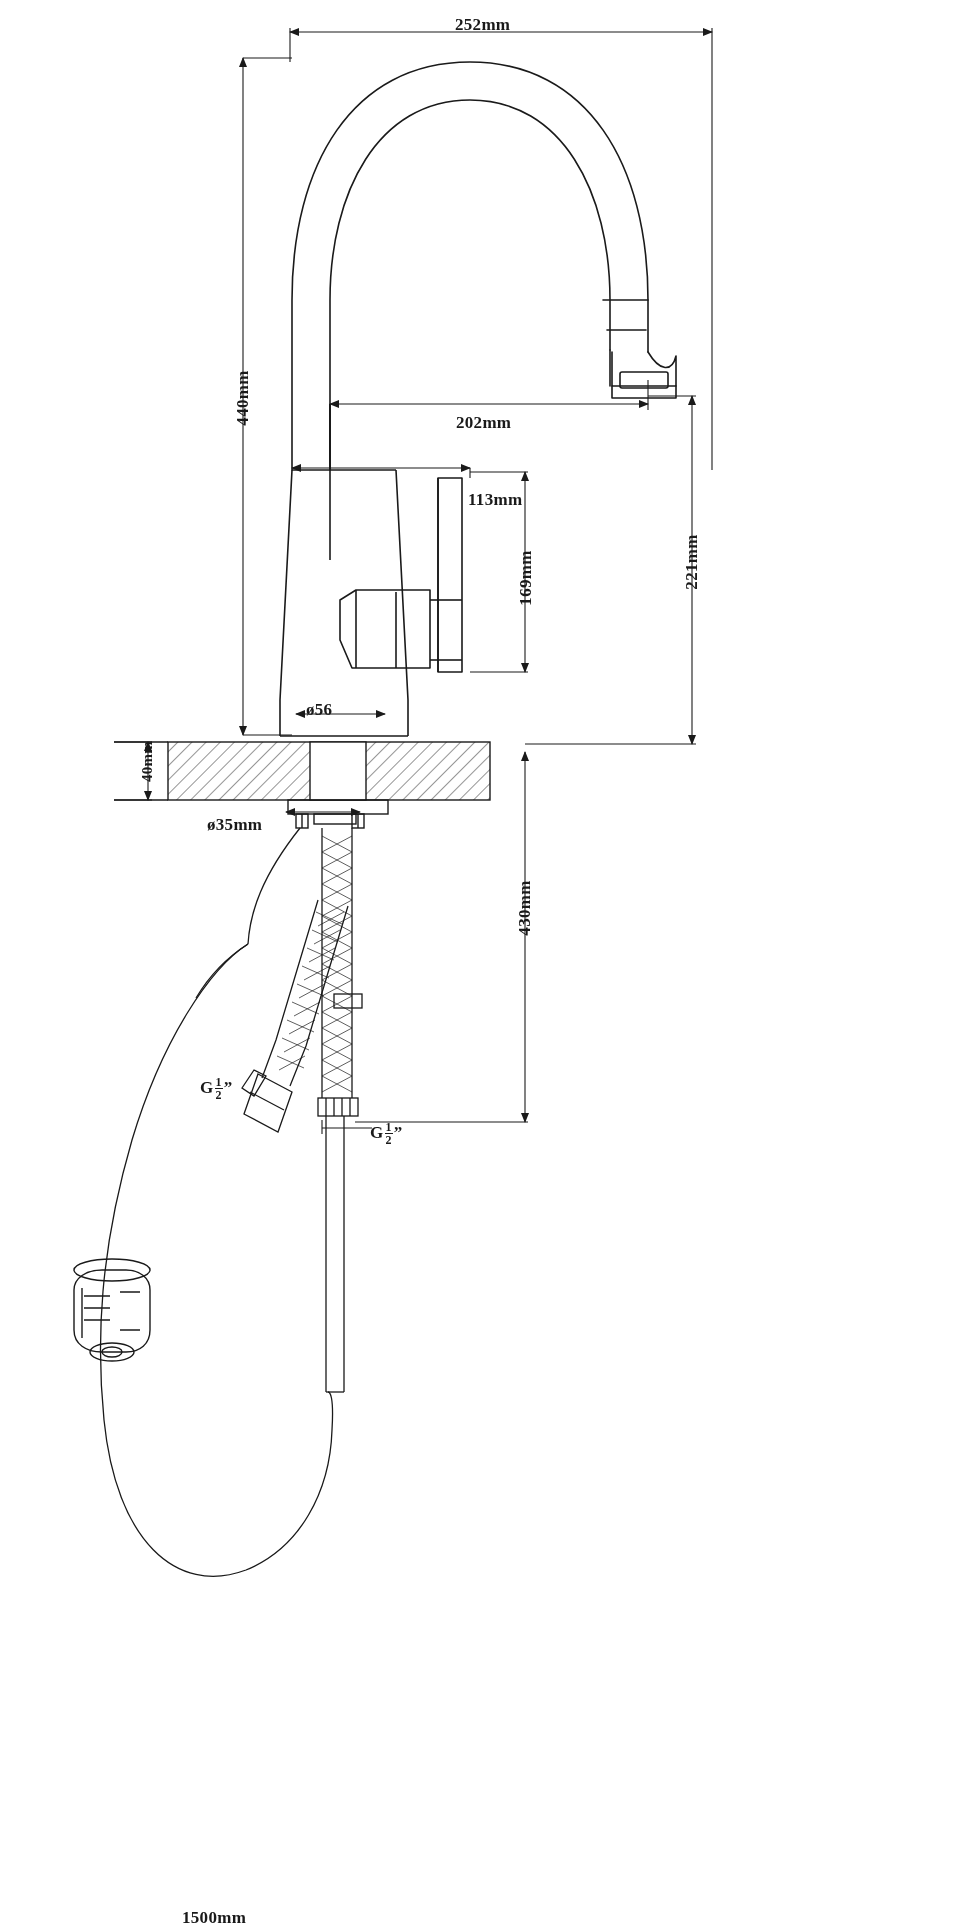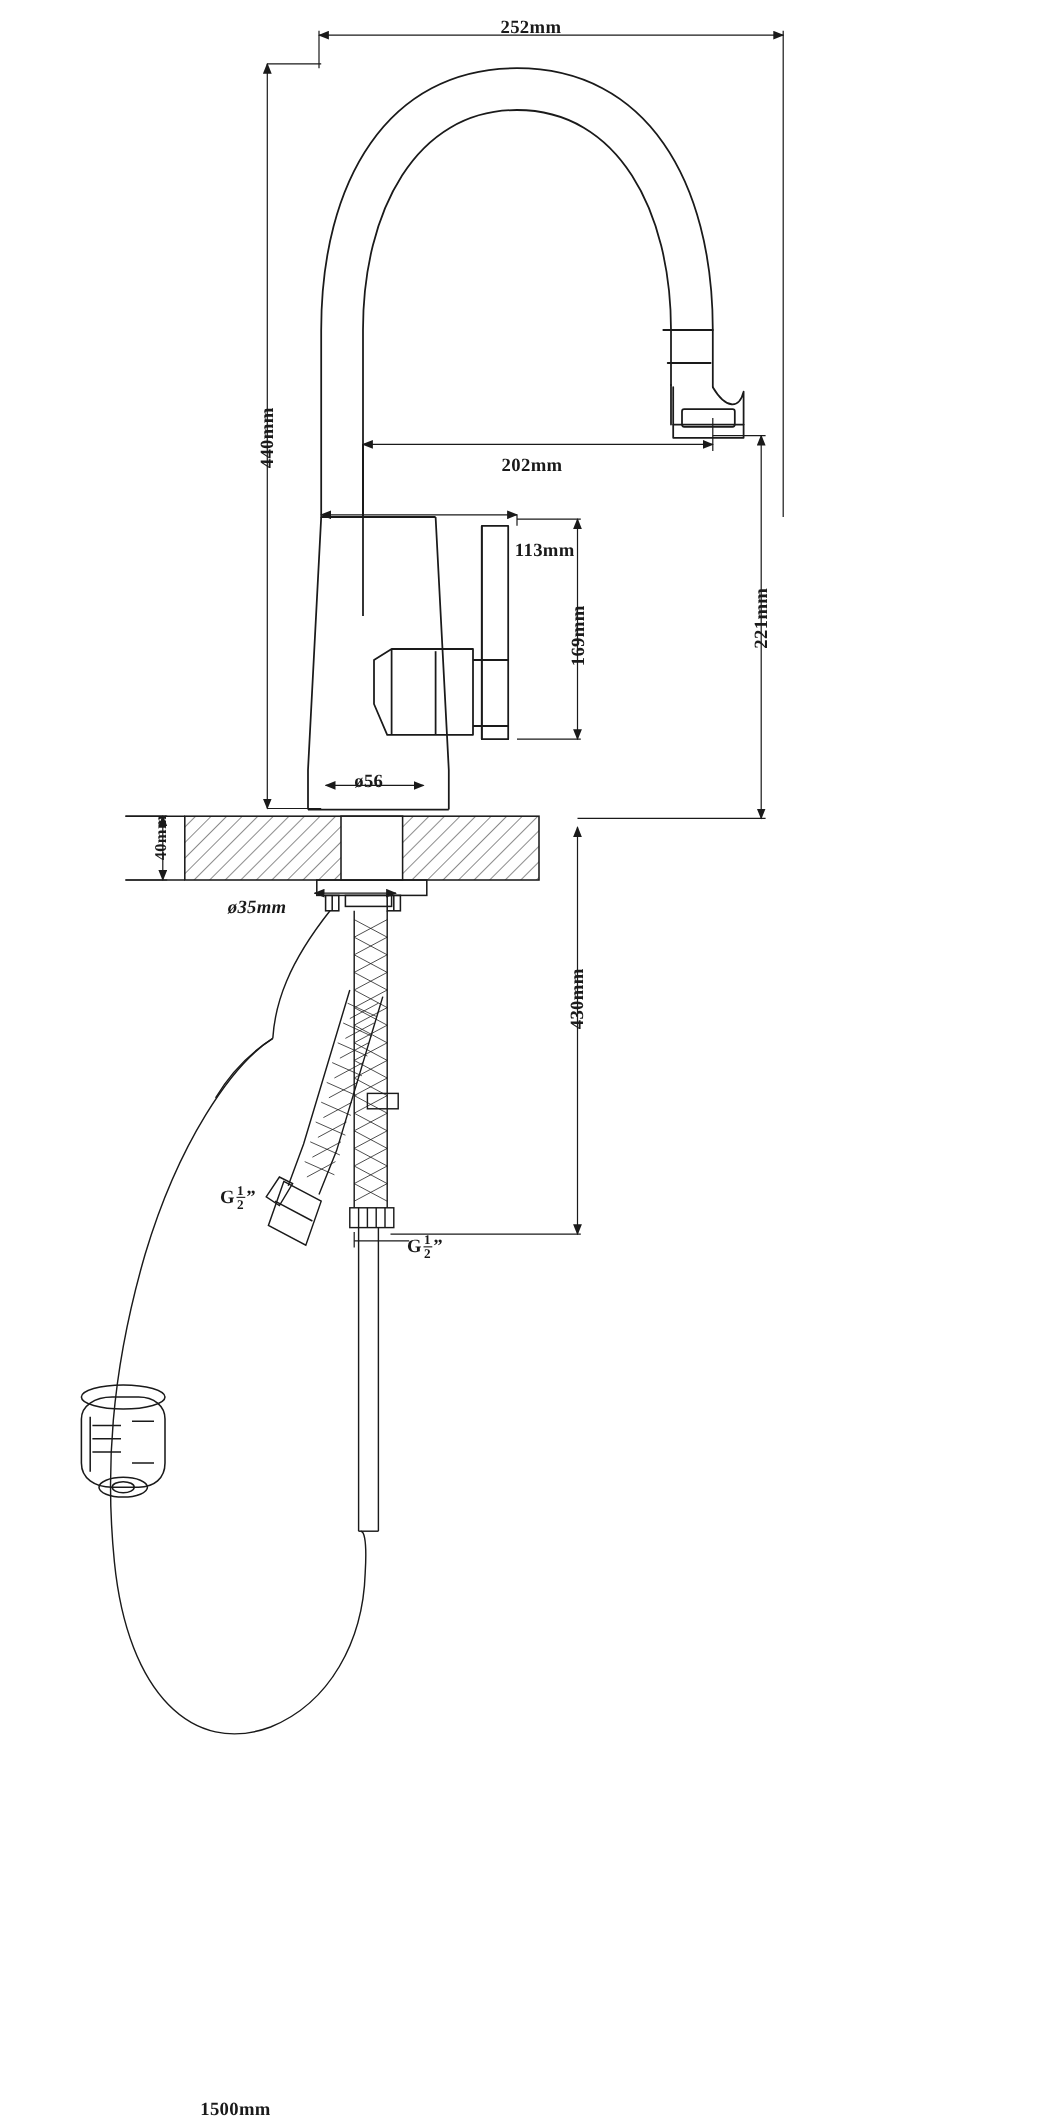--- a/index.html
+++ b/index.html
@@ -228,25 +228,25 @@
   <div class="dim-label vert" style="left:199px; top:388px; width:88px; text-align:center;">440mm</div>
 
   <div class="dim-label" style="left:456px; top:385px;margin-top:28px;">202mm</div>
 
   <div class="dim-label" style="left:468px; top:470px;margin-top:20px;">113mm</div>
 
   <div class="dim-label vert" style="left:482px; top:568px; width:88px; text-align:center;">169mm</div>
 
   <div class="dim-label vert" style="left:648px; top:552px; width:88px; text-align:center;">221mm</div>
 
-  <div class="dim-label" style="left:322px; top:700px;">ø56</div>
+  <div class="dim-label" style="left:306px; top:700px;">ø56</div>
 
   <div class="dim-label vert" style="left:110px; top:753px; width:74px; text-align:center; font-size:15px;">40mm</div>
 
-  <div class="dim-label" style="left:207px; top:815px;font-style:italic;">ø35mm</div>
+  <div class="dim-label" style="left:207px; top:815px;">ø35mm</div>
 
   <div class="dim-label vert" style="left:481px; top:898px; width:88px; text-align:center;">430mm</div>
 
   <div class="dim-label" style="left:200px; top:1077px;">
     <span>G</span><span class="frac"><span class="num">1</span><span class="den">2</span></span><span>”</span>
   </div>
 
   <div class="dim-label" style="left:370px; top:1122px;">
     <span>G</span><span class="frac"><span class="num">1</span><span class="den">2</span></span><span>”</span>
   </div>

